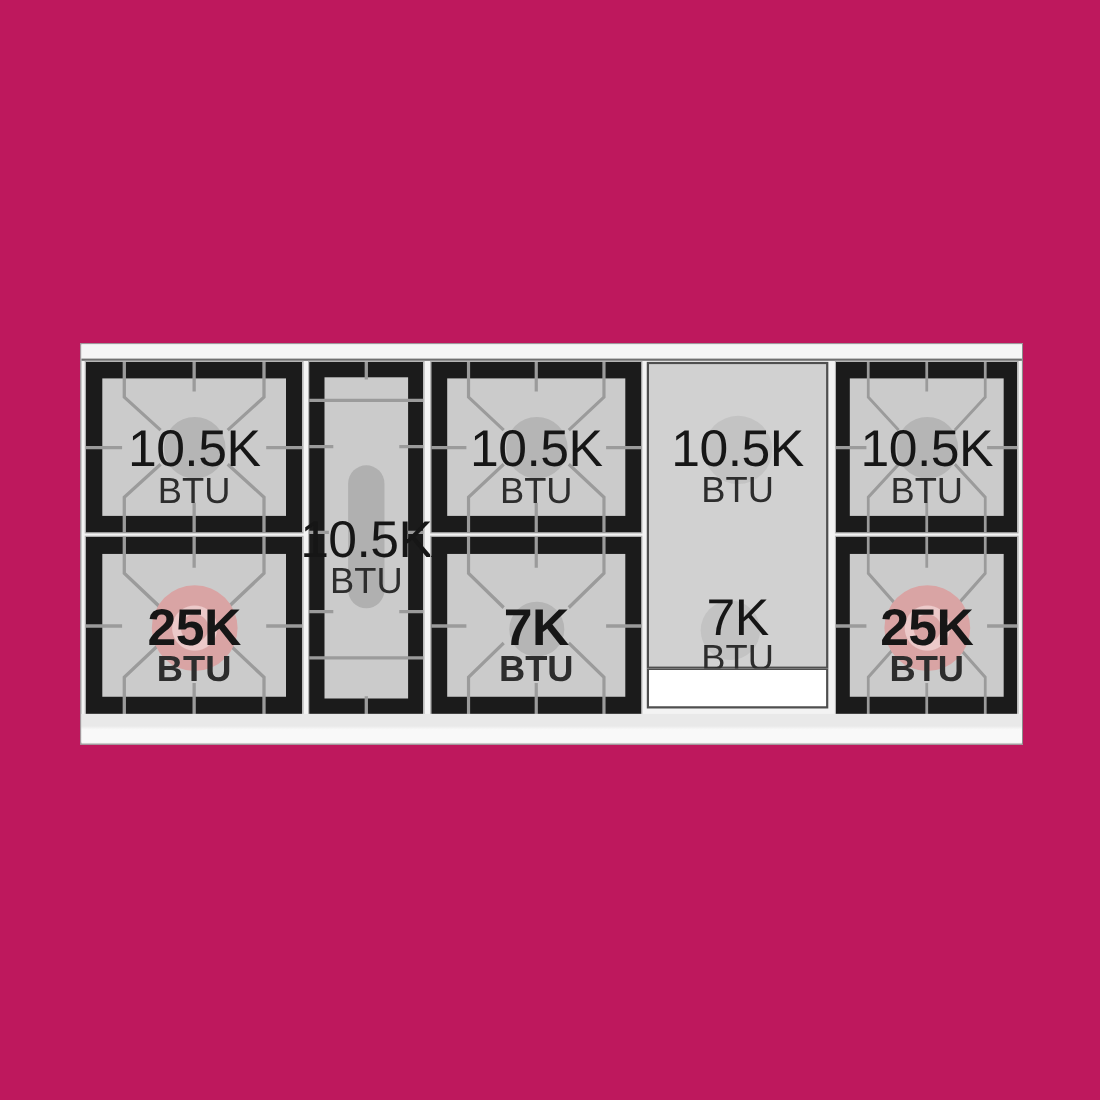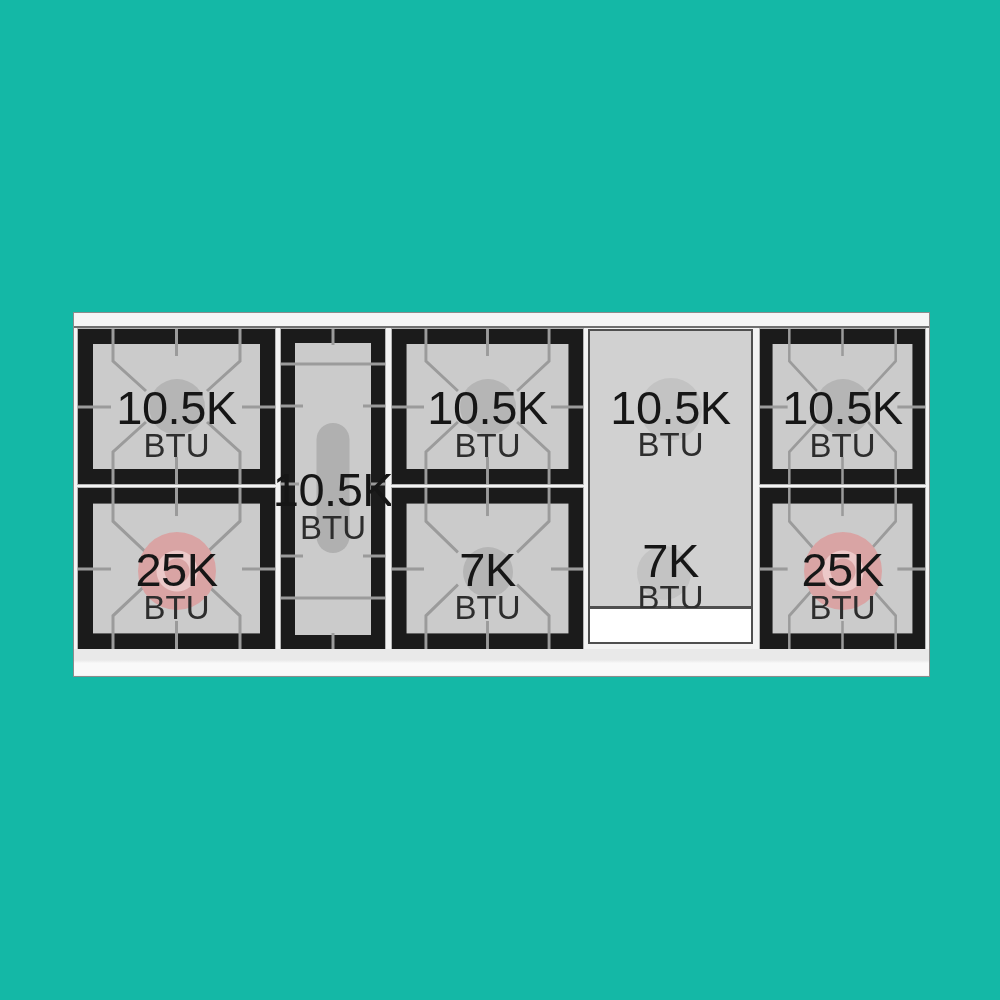--- a/index.html
+++ b/index.html
@@ -1,32 +1,32 @@
 <!DOCTYPE html>
 <html><head>
 <meta charset="utf-8">
 <style>
   html,body{margin:0;padding:0;background:#ffffff;}
-  .stage{position:relative;width:1000px;height:1000px;background:#14b8a6;overflow:hidden;
+  .stage{position:relative;width:1000px;height:1000px;background:#be185d;overflow:hidden;
          font-family:"Liberation Sans", sans-serif;}
   .cooktop{position:absolute;left:73px;top:312px;width:857px;height:365px;
            background:#f3f3f3;border:1px solid #8c8c8c;box-sizing:border-box;}
   .back-edge{position:absolute;left:0;right:0;top:0;height:13px;background:#f5f5f5;
              border-bottom:2px solid #6f6f6f;}
   .front-edge{position:absolute;left:0;right:0;top:336px;height:26px;
               background:linear-gradient(#e9e9e9 0%,#e9e9e9 42%,#f9f9f9 55%,#f9f9f9 100%);}
   .sec{position:absolute;top:16px;height:320px;}
   .sec1{left:4px;width:197px;}
   .sec2{left:207px;width:104px;}
   .sec3{left:318px;width:191px;}
   .sec4{left:514px;width:165px;}
   .sec5{left:686px;width:165px;}
   .cell{position:absolute;left:0;right:0;box-shadow:0 0 0 1px #b5b5b5;}
   .cell-rear{top:0;height:155px;}
-  .cell-front{top:159px;height:161px;}
+  .cell-front{top:159px;height:161px;font-weight:bold;}
   .grate-slot{position:absolute;inset:0;}
   .grate-slot svg{width:100%;height:100%;display:block;}
   .oval-svg{display:block;box-shadow:0 0 0 1px #b5b5b5;}
   .gframe{fill:#1b1b1b;}
   .ginner{fill:#cbcbcb;}
   .glines line,.glines polyline{stroke:#9b9b9b;stroke-width:3;fill:none;}
   .capsule{fill:#b0b0b0;}
   .dot{position:absolute;left:50%;border-radius:50%;}
   .dot-gray{width:56px;height:56px;top:50px;margin-left:-28px;background:#b5b5b5;}
   .dot-small{width:50px;height:50px;top:59px;margin-left:-25px;background:#b5b5b5;}

